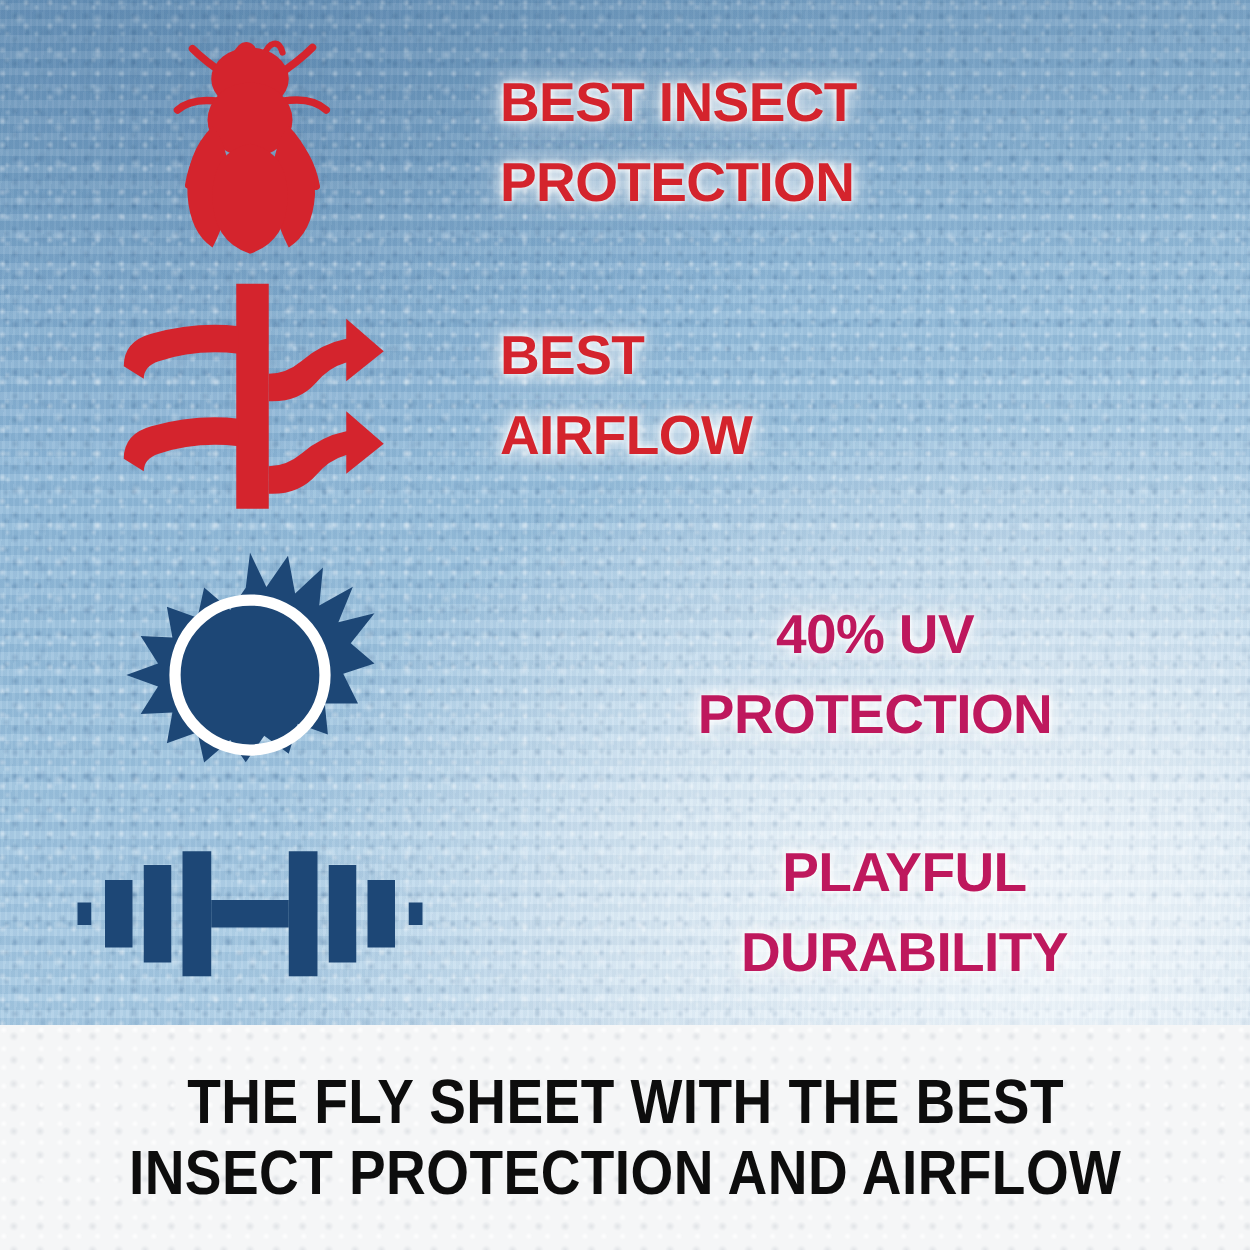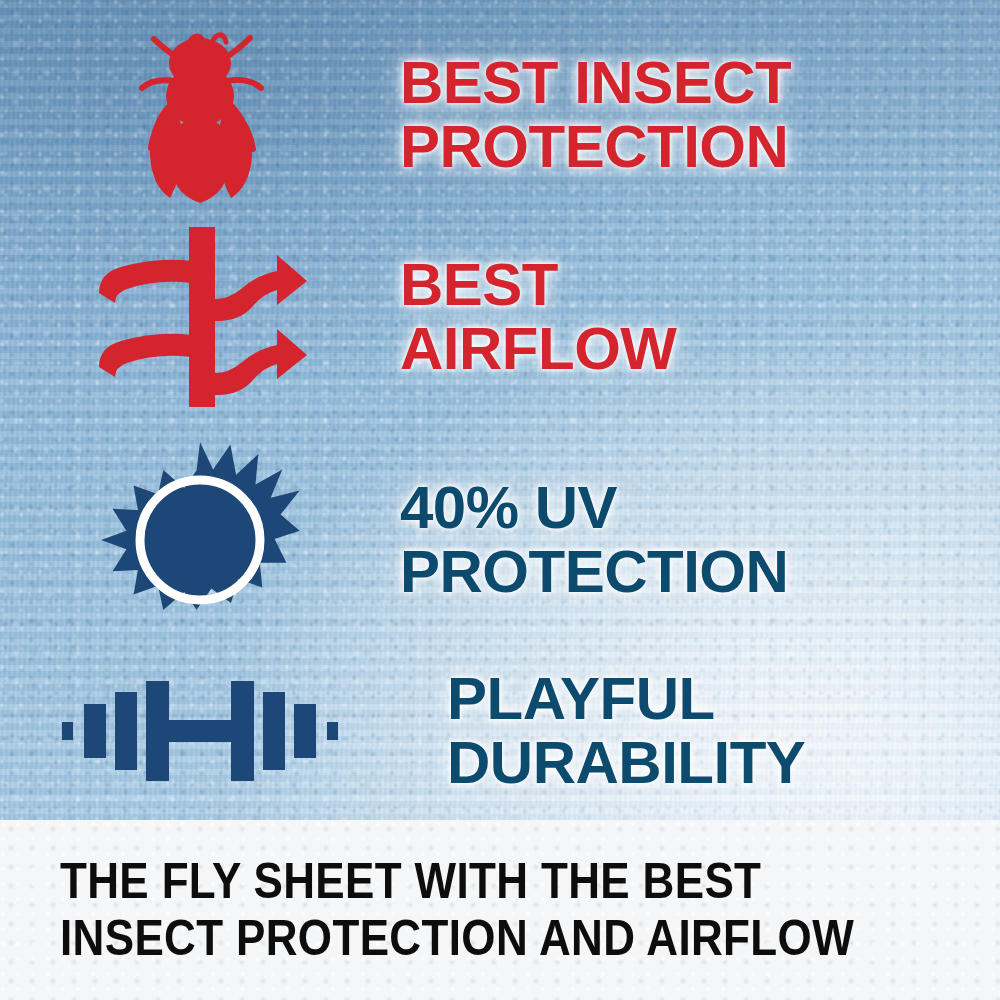--- a/index.html
+++ b/index.html
@@ -82,20 +82,21 @@
     top: 820px;
     width: 1000px;
     height: 180px;
     background-color: #f5f6f7;
     background-image:
       radial-gradient(circle at 3px 4px, rgba(255,255,255,0.9) 0px, rgba(255,255,255,0) 3px),
       radial-gradient(circle at 11px 9px, rgba(210,214,219,0.6) 0px, rgba(210,214,219,0) 4px);
     background-size: 15px 15px, 21px 19px;
     display: flex;
     flex-direction: column;
+    align-items: center;
     justify-content: center;
   }
   .caption-line {
     color: #0d0d0d;
     font-family: "Liberation Sans Narrow", "Liberation Sans", sans-serif;
     font-weight: bold;
     font-size: 50px;
     line-height: 57px;
     letter-spacing: 0.4px;
     white-space: nowrap;
@@ -121,40 +122,41 @@
   .text-cell {
     flex: 1 1 auto;
     display: flex;
     flex-direction: column;
     justify-content: center;
   }
 
   .feature-text {
     font-family: "Liberation Sans", sans-serif;
     font-weight: bold;
-    font-size: 60px;
+    font-size: 44px;
     line-height: 64px;
     letter-spacing: -0.5px;
     white-space: pre-line;
   }
   .feature-text.red {
     color: #d4242d;
     text-shadow:
       0 0 4px rgba(255,255,255,0.95),
       0 0 9px rgba(255,255,255,0.85),
       0 0 16px rgba(255,255,255,0.7),
       0 0 26px rgba(255,255,255,0.5);
   }
   .feature-text.navy {
-    color: #0c4a6e;
+    color: #be185d;
     text-shadow:
       0 0 4px rgba(255,255,255,0.95),
       0 0 9px rgba(255,255,255,0.85),
       0 0 16px rgba(255,255,255,0.7),
       0 0 26px rgba(255,255,255,0.5);
+    text-align: center;
   }
 
   
   #row-insect  { top: 20px;  height: 190px; }
   #row-airflow { top: 222px; height: 190px; }
   #row-uv      { top: 432px; height: 215px; }
   #row-durability { top: 648px; height: 165px; gap: 47px; }
 
   svg { display: block; overflow: visible; }
 </style>

